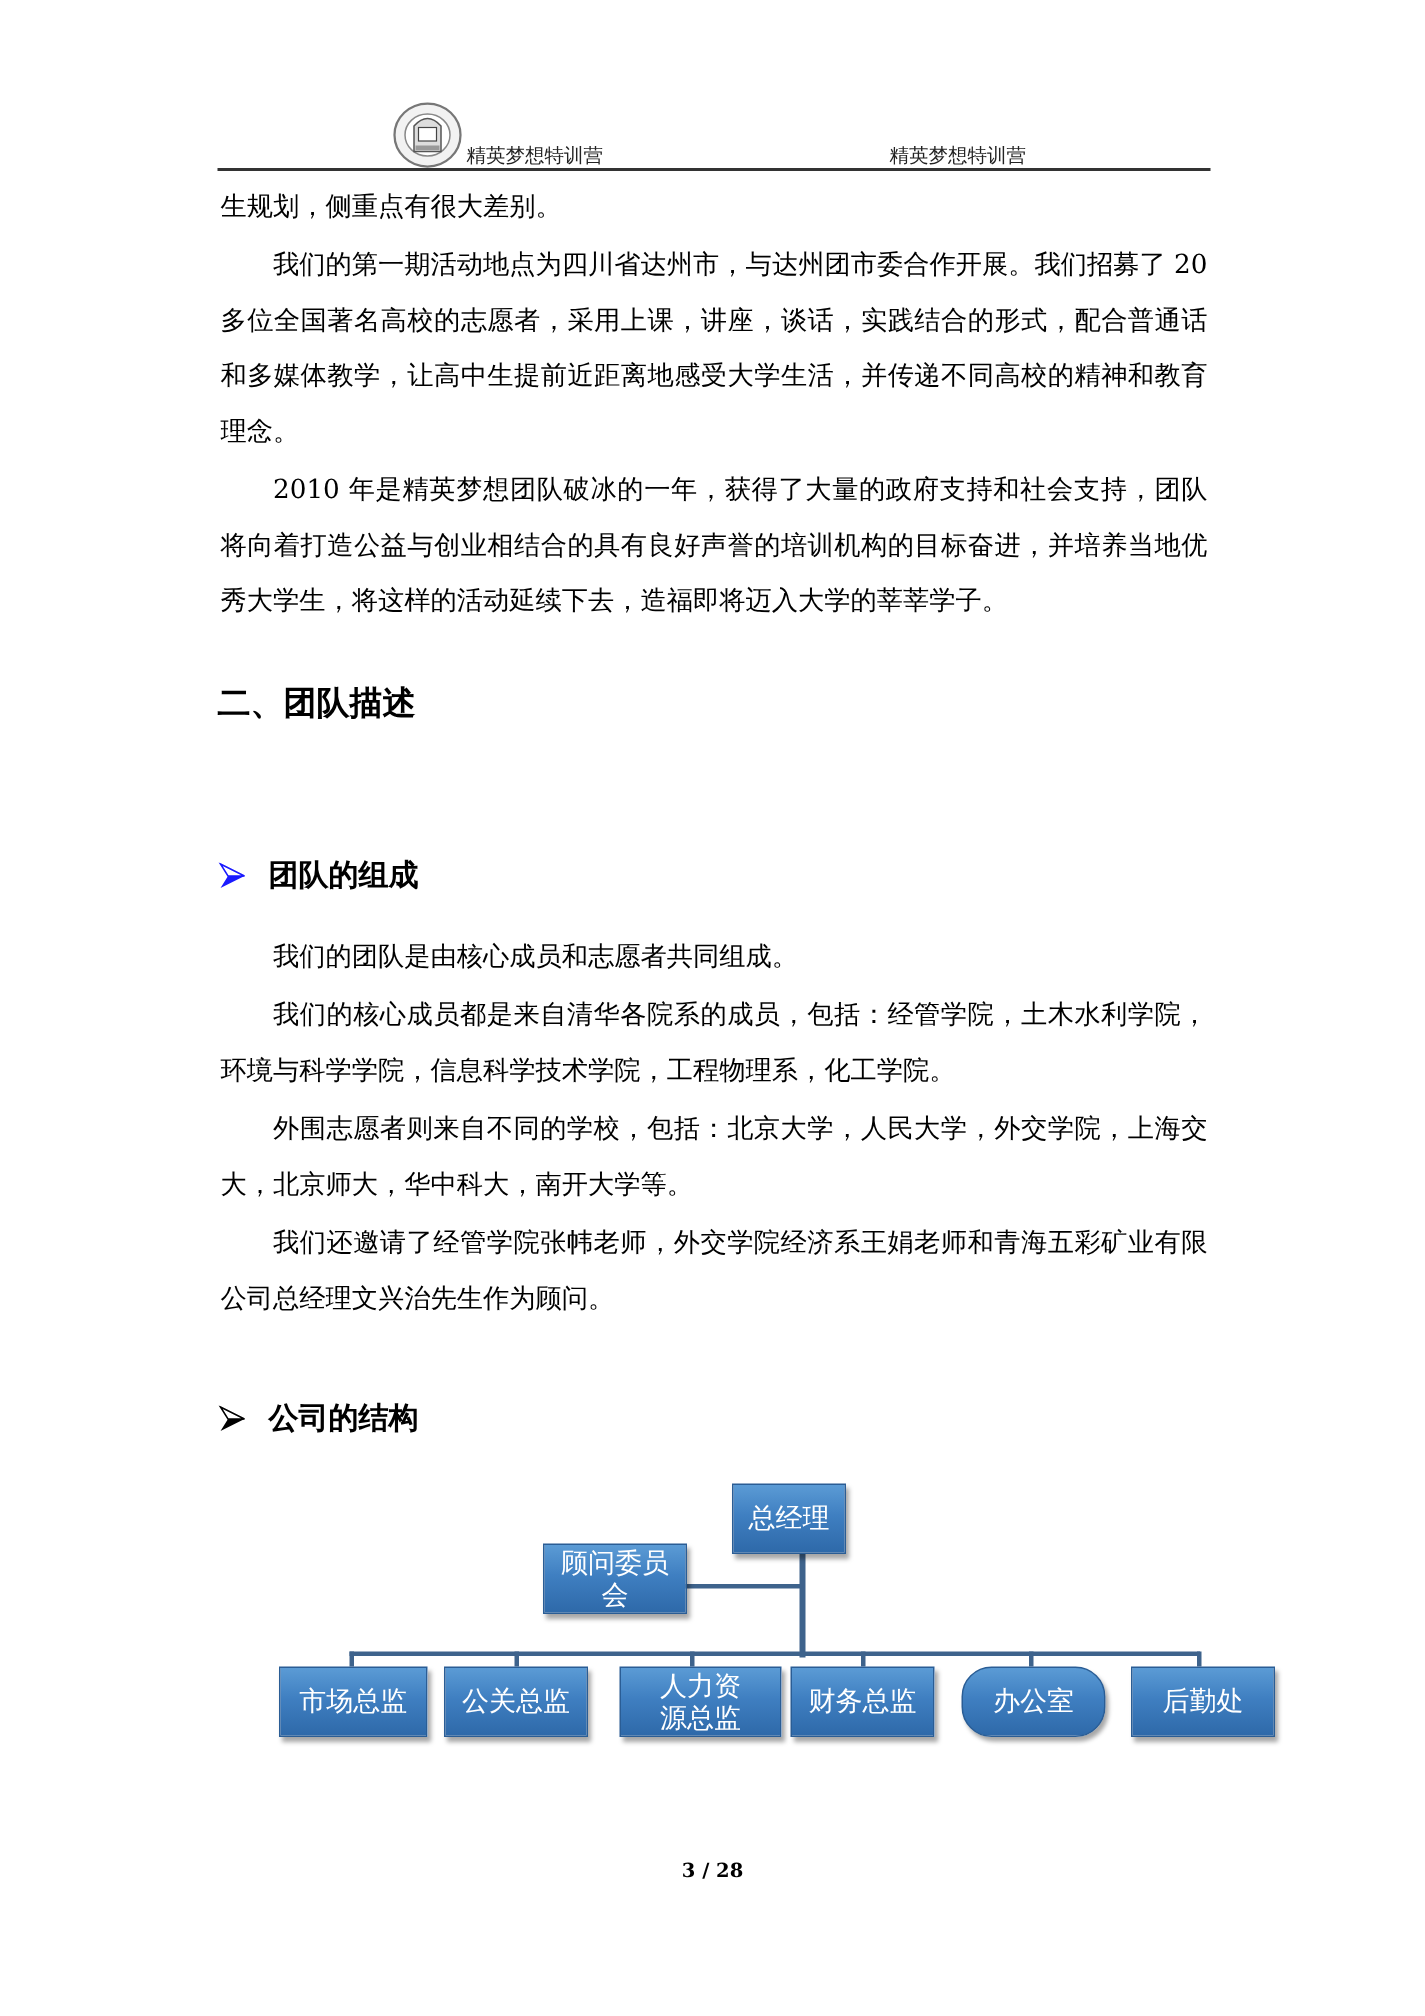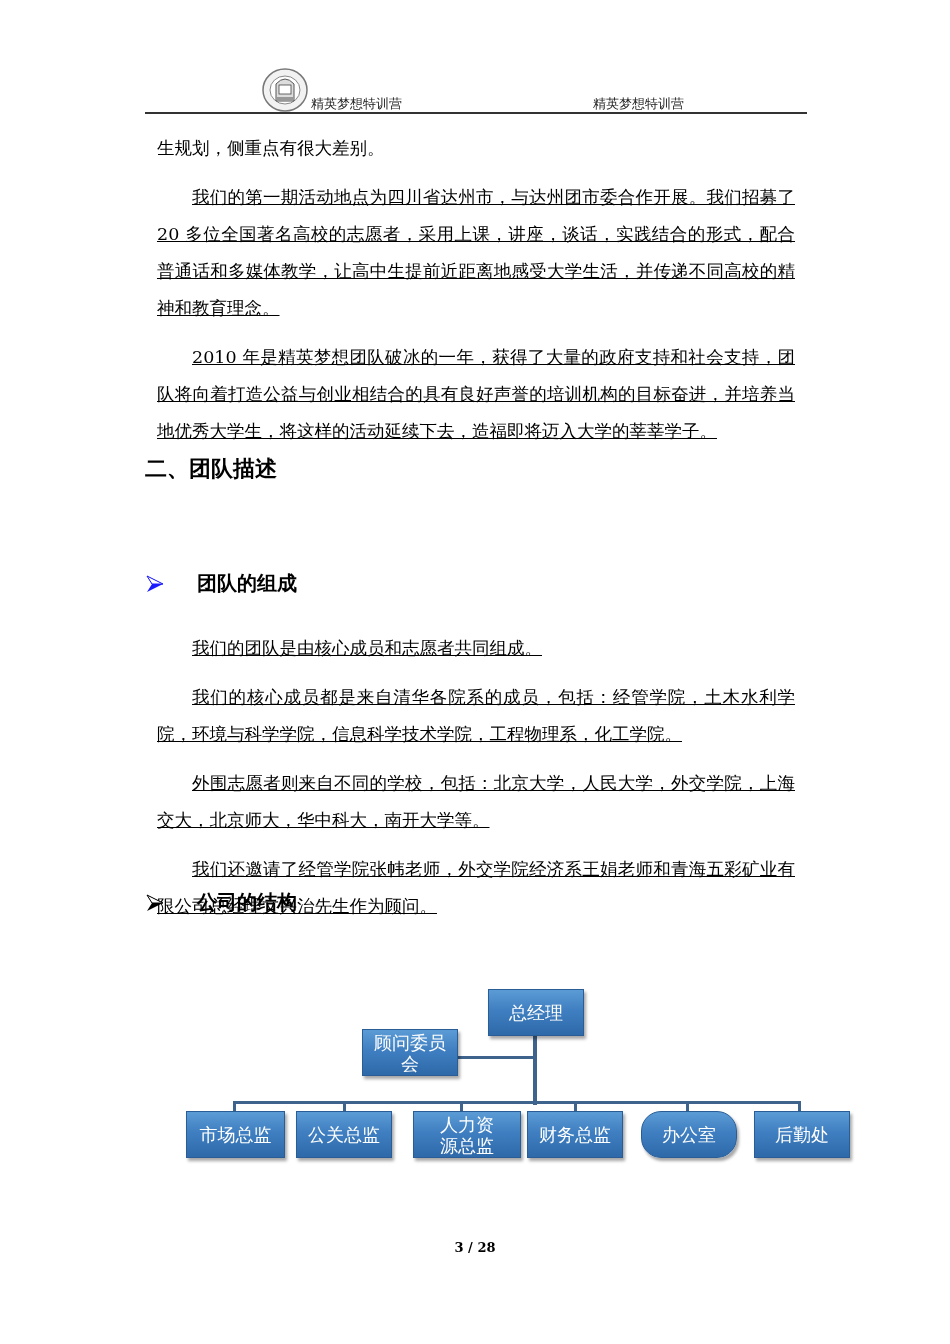--- a/index.html
+++ b/index.html
@@ -5,27 +5,27 @@
   html, body { margin:0; padding:0; background:#ffffff; }
   body { width:950px; height:1344px; position:relative; overflow:hidden;
          font-family:"DejaVu Serif","Liberation Serif",serif; color:#000; }
   .header { position:absolute; left:145px; top:66px; width:662px; height:48px; }
   .logo { position:absolute; left:117px; top:2px; width:46px; height:44px; }
   .header-left { position:absolute; left:166px; top:29px; font-size:13px; color:#222; }
   .header-right { position:absolute; left:448px; top:29px; font-size:13px; color:#222; }
   .header-rule { position:absolute; left:0; top:46px; width:662px; height:2px; background:#333; }
 
   .body-text { position:absolute; left:145px; width:662px; font-size:17.5px; line-height:37px; }
-  .para { margin:12px; text-align:justify; }
-  .indent { text-indent:2em;text-decoration:underline; }
+  .para { margin:2px; text-align:justify; }
+  .indent { text-indent:2em; }
 
   .h2 { position:absolute; left:145px; top:454px; font-size:22px; font-weight:bold;
         font-family:"DejaVu Sans","Liberation Sans",sans-serif; }
   .h3 { position:absolute; left:145px; font-size:20px; font-weight:bold;
-        font-family:"DejaVu Sans","Liberation Sans",sans-serif; display:flex; align-items:center;gap:18px; }
+        font-family:"DejaVu Sans","Liberation Sans",sans-serif; display:flex; align-items:center; }
   .bullet { width:20px; height:18px; margin-right:14px; }
 
   .org { position:absolute; left:180px; top:985px; width:680px; height:180px; }
   .box { position:absolute; display:flex; align-items:center; justify-content:center; text-align:center;
          color:#ffffff; font-size:18px; line-height:21px;
          font-family:"DejaVu Sans","Liberation Sans",sans-serif;
          background:linear-gradient(180deg,#5b9bd5 0%,#3f7fc1 45%,#2e69a9 100%);
          border:1px solid #2a5d95; box-shadow:2px 3px 3px rgba(0,0,0,0.35);
          box-sizing:border-box; }
   .line { position:absolute; background:#3e638c; }
@@ -65,41 +65,41 @@
   <span>团队的组成</span>
 </div>
 
 <div class="body-text" style="top:618px;">
   <p class="para indent">我们的团队是由核心成员和志愿者共同组成。</p>
   <p class="para indent">我们的核心成员都是来自清华各院系的成员，包括：经管学院，土木水利学院，环境与科学学院，信息科学技术学院，工程物理系，化工学院。</p>
   <p class="para indent">外围志愿者则来自不同的学校，包括：北京大学，人民大学，外交学院，上海交大，北京师大，华中科大，南开大学等。</p>
   <p class="para indent">我们还邀请了经管学院张帏老师，外交学院经济系王娟老师和青海五彩矿业有限公司总经理文兴治先生作为顾问。</p>
 </div>
 
-<div class="h3" style="top:889px;">
+<div class="h3" style="top:932px;">
   <svg class="bullet" viewBox="0 0 20 18">
     <path d="M2 1 L18 9 L2 17 L7 9 Z" fill="#000"></path>
     <path d="M2 1 L18 9 L7 9 Z" fill="#ffffff" stroke="#000" stroke-width="1"></path>
   </svg>
   <span>公司的结构</span>
 </div>
 
 <div class="org">
 
   <div class="line" style="left:353px; top:51px; width:4px; height:69px;"></div>
   <div class="line" style="left:277px; top:71px; width:78px; height:3px;"></div>
   <div class="line" style="left:53px; top:116px; width:567px; height:3px;"></div>
   <div class="line" style="left:53px; top:116px; width:3px; height:10px;"></div>
   <div class="line" style="left:163px; top:116px; width:3px; height:10px;"></div>
   <div class="line" style="left:280px; top:116px; width:3px; height:10px;"></div>
   <div class="line" style="left:394px; top:116px; width:3px; height:10px;"></div>
   <div class="line" style="left:506px; top:116px; width:3px; height:10px;"></div>
   <div class="line" style="left:618px; top:116px; width:3px; height:10px;"></div>
 
-  <div class="box" style="left:308px; top:4px; width:96px; height:47px;">总经理</div>
+  <div class="box" style="left:308px; top:4px; width:76px; height:47px;">总经理</div>
   <div class="box" style="left:182px; top:44px; width:96px; height:47px; padding:0 8px;">顾问委员会</div>
 
   <div class="box" style="left:6px; top:126px; width:99px; height:47px;">市场总监</div>
   <div class="box" style="left:116px; top:126px; width:96px; height:47px;">公关总监</div>
   <div class="box" style="left:233px; top:126px; width:108px; height:47px; padding:0 24px;">人力资源总监</div>
   <div class="box" style="left:347px; top:126px; width:96px; height:47px;">财务总监</div>
   <div class="box" style="left:461px; top:126px; width:96px; height:47px;border-radius:20px;">办公室</div>
   <div class="box" style="left:574px; top:126px; width:96px; height:47px;">后勤处</div>
 </div>
 

